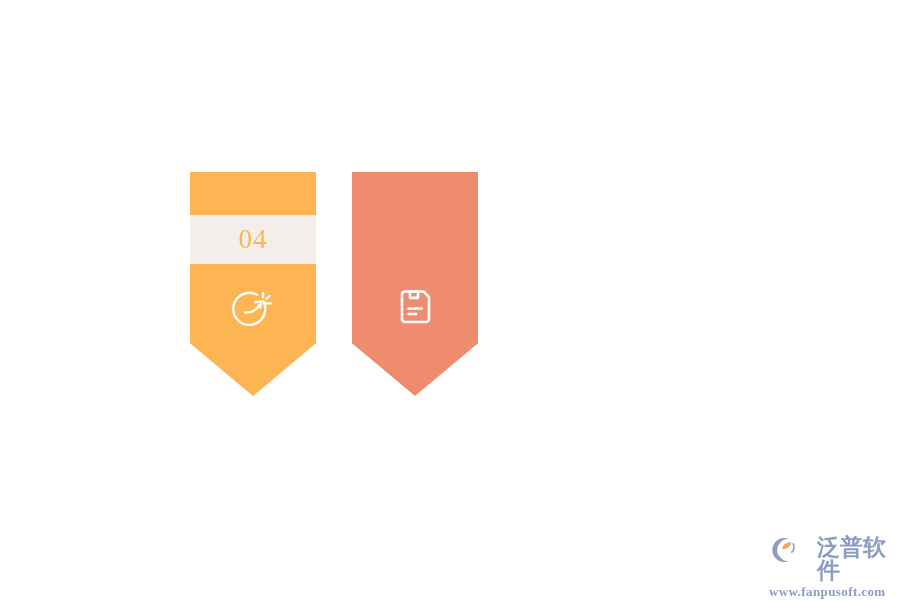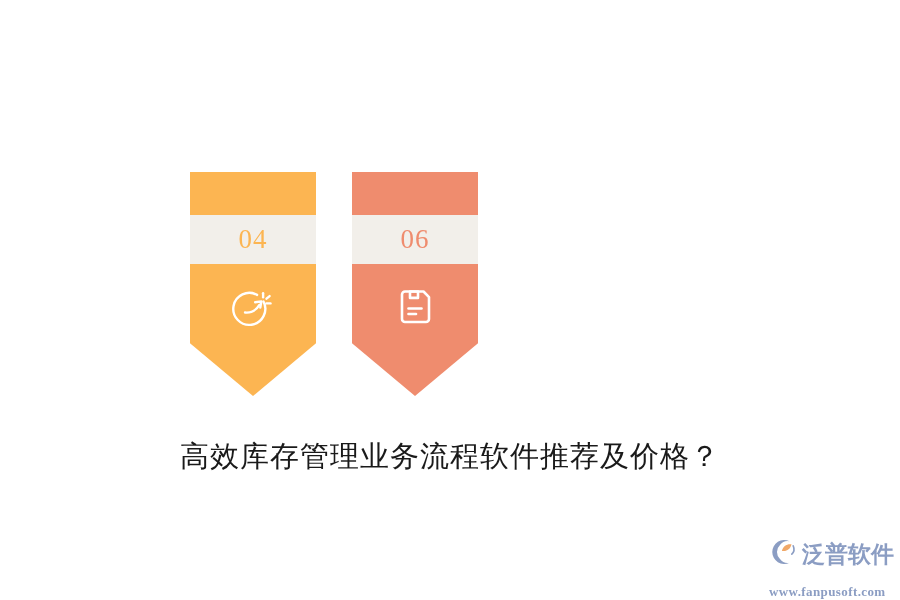--- a/index.html
+++ b/index.html
@@ -94,22 +94,22 @@
   
   .logo {
     position: absolute;
     left: 768px;
     top: 536px;
     width: 126px;
     height: 46px;
   }
   .logo-row {
     display: flex;
-    align-items: flex-end;
-    gap: 4px;
+    align-items: flex-start;
+    gap: 19px;
     height: 30px;
   }
   .logo-mark {
     width: 30px;
     height: 28px;
     flex: 0 0 auto;
   }
   .logo-mark svg { display: block; }
   .logo-name {
     font-family: "DejaVu Sans", sans-serif;
@@ -148,36 +148,32 @@
           <path d="M25.2 18.3l6.2-0.9-1.1 6.2" stroke="#ffffff" stroke-width="2.4" stroke-linecap="round" stroke-linejoin="round" fill="none"></path>
           <path d="M33.1 9.2v4.1" stroke="#ffffff" stroke-width="2.4" stroke-linecap="round"></path>
           <path d="M39.6 12.1l-3.1 2.6" stroke="#ffffff" stroke-width="2.4" stroke-linecap="round"></path>
           <path d="M40.5 19.4h-4.1" stroke="#ffffff" stroke-width="2.4" stroke-linecap="round"></path>
         </svg>
       </div>
     </div>
 
 
     <div class="banner" id="banner-2" style="background: rgb(239, 140, 110);">
-      <div class="banner-strip" style="background: rgb(242, 239, 234);">
-        <span class="banner-number" style="color: rgb(239, 140, 110);">06</span>
-      </div>
       <div class="banner-icon">
         <svg width="44" height="46" viewBox="0 0 44 46" fill="none">
           <path d="M9 10.5a3 3 0 0 1 3-3h18.5l5.5 5.6v21.9a3 3 0 0 1-3 3H12a3 3 0 0 1-3-3z" stroke="#ffffff" stroke-width="2.6" stroke-linejoin="round" fill="none"></path>
           <path d="M17 7.5h8v6.4h-8z" stroke="#ffffff" stroke-width="2.6" stroke-linejoin="round" fill="none"></path>
           <path d="M15.5 24.5h13" stroke="#ffffff" stroke-width="2.6" stroke-linecap="round"></path>
           <path d="M15.5 30h7.5" stroke="#ffffff" stroke-width="2.6" stroke-linecap="round"></path>
         </svg>
       </div>
     </div>
 
   </div>
 
-  <div class="title" style="color: rgb(26, 26, 26);">高效库存管理业务流程软件推荐及价格？</div>
 
   <div class="logo">
     <div class="logo-row">
       <span class="logo-mark">
         <svg width="30" height="28" viewBox="0 0 30 28" fill="none">
           <path d="M21.5 3.2A12 12 0 1 0 21.5 24.8 9.6 9.6 0 0 1 12 21a9.6 9.6 0 0 1 0-14 9.6 9.6 0 0 1 9.5-3.8z" fill="#8b9dc3"></path>
           <path d="M23.5 6.3c-4.8-0.6-8.6 2.1-9.6 6.6 4.5 0.9 8.4-1.3 9.6-6.6z" fill="#f0a868"></path>
           <path d="M25.2 7.8c1.4 3.1 0.8 6.3-1.4 8.4" stroke="#8b9dc3" stroke-width="1.6" stroke-linecap="round" fill="none"></path>
         </svg>
       </span>

